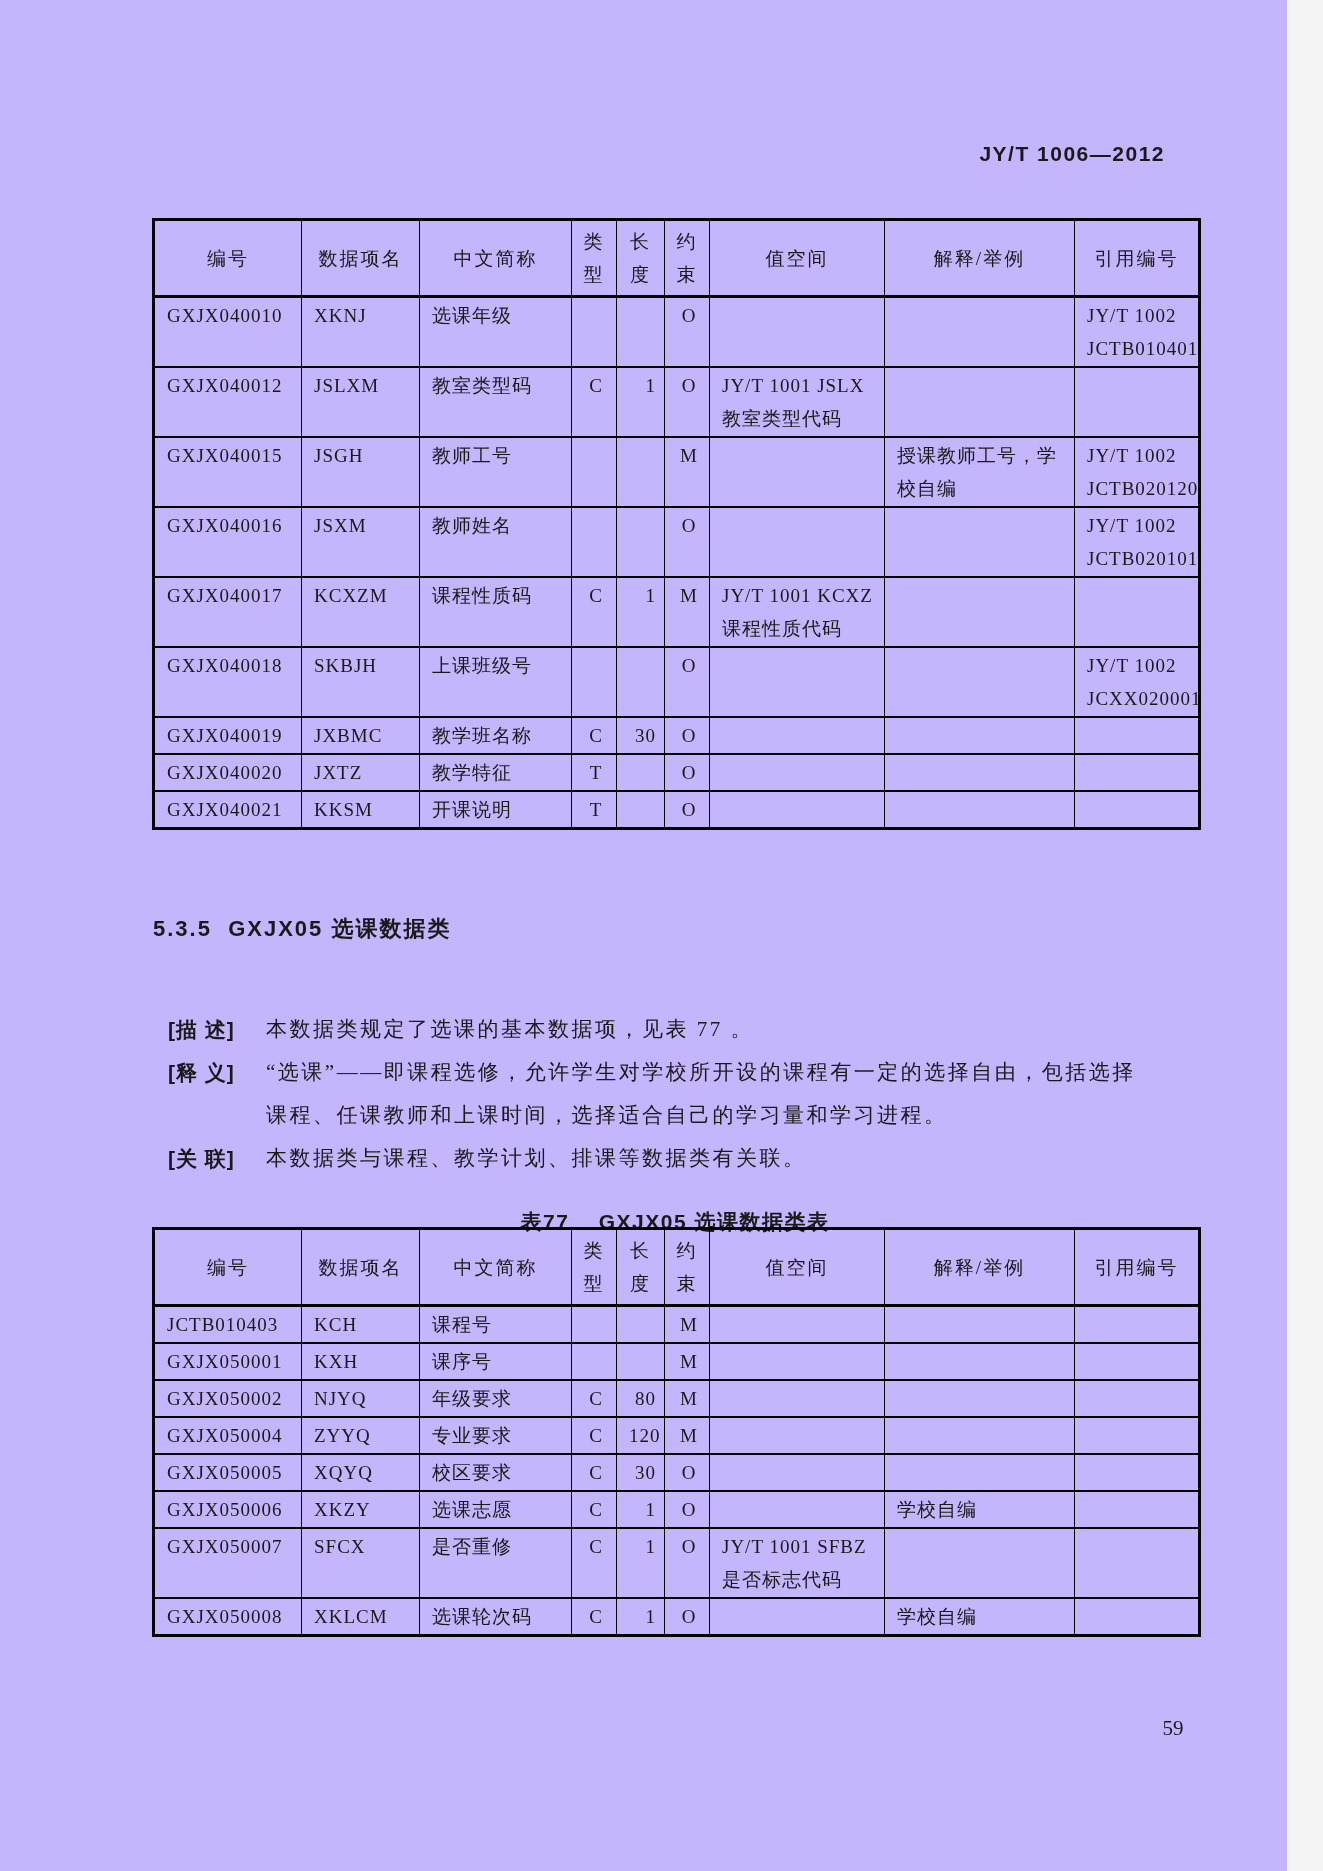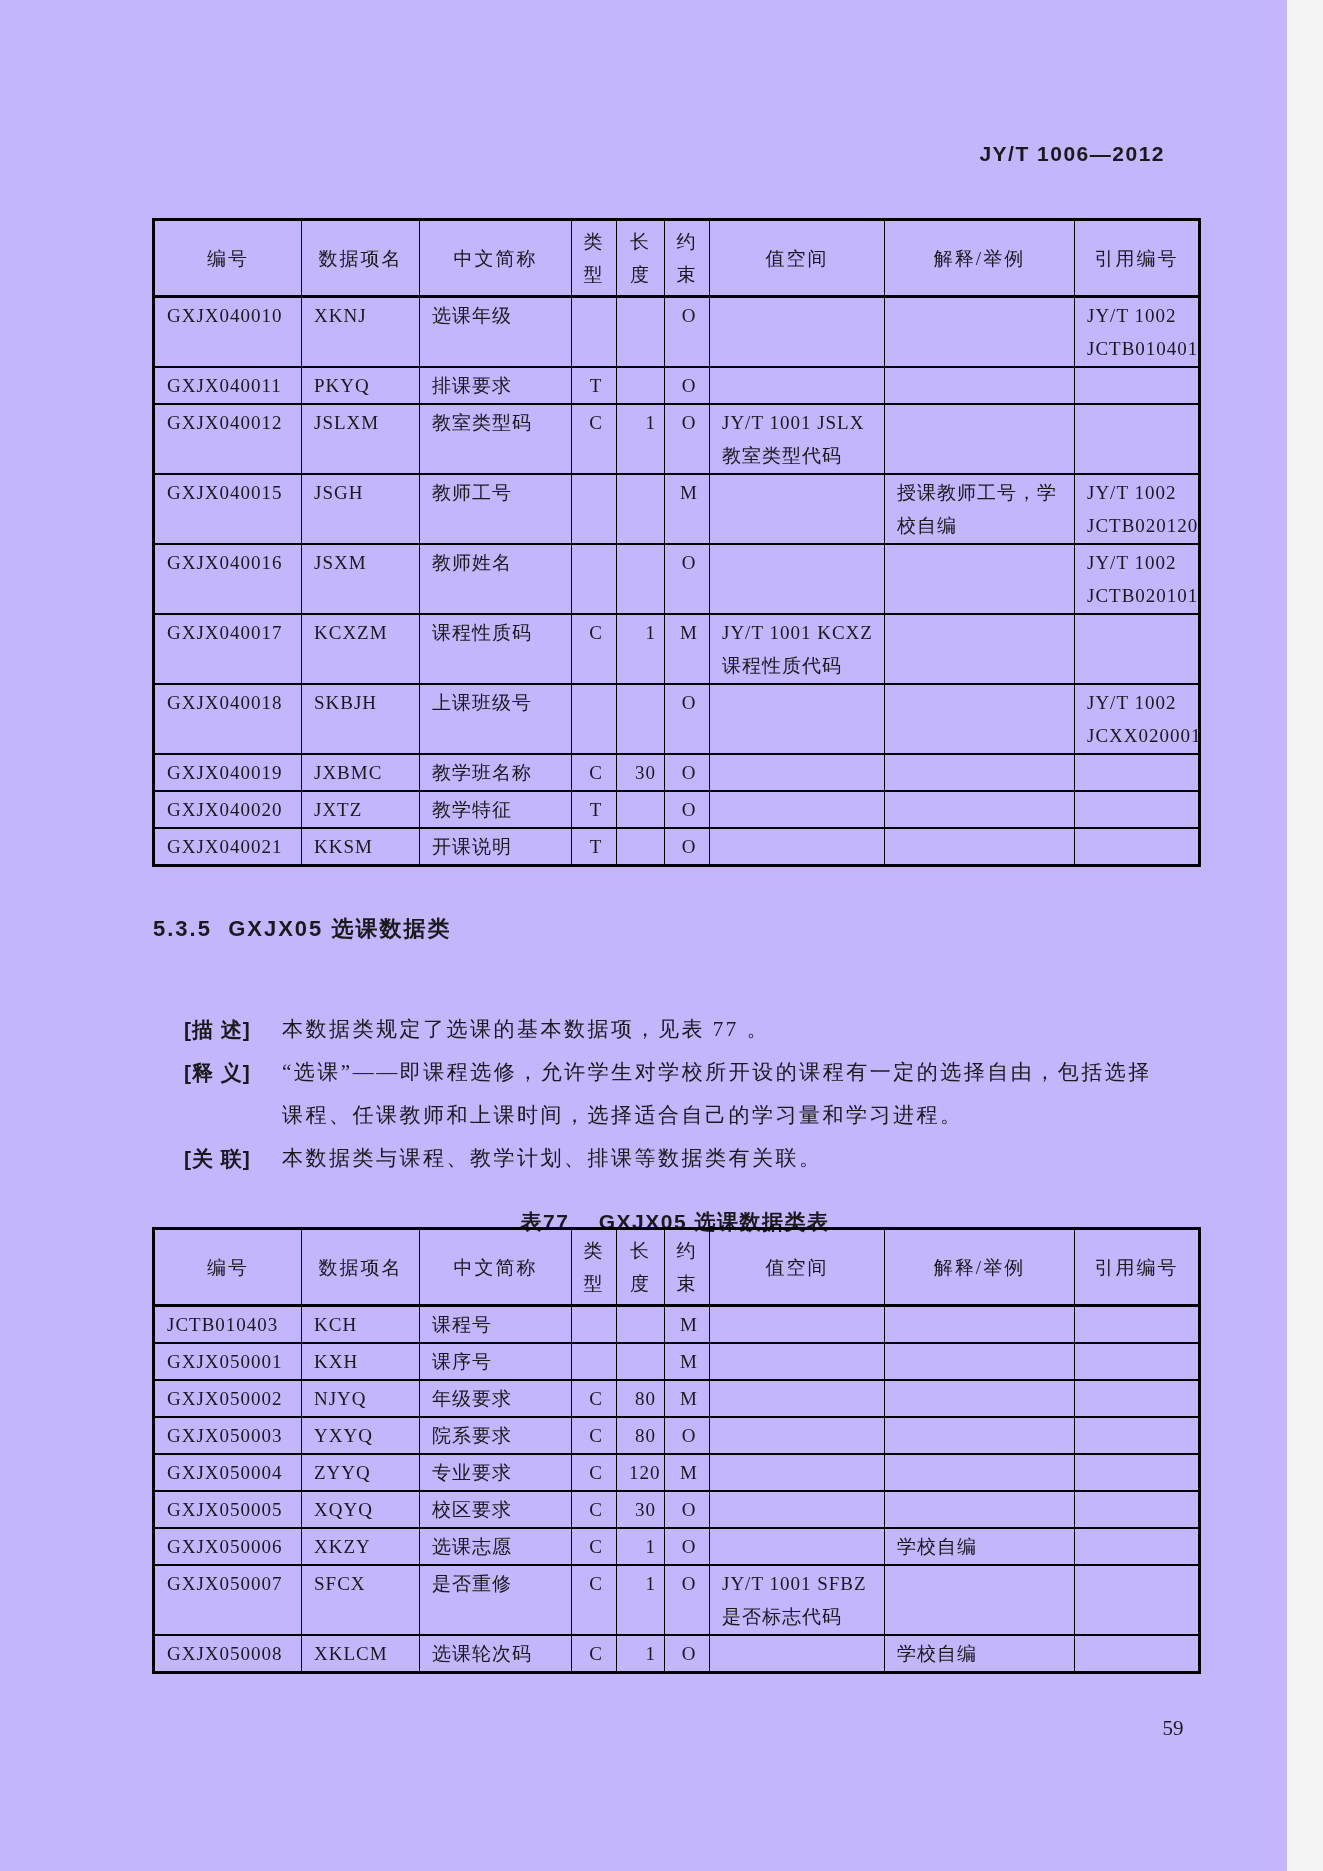--- a/index.html
+++ b/index.html
@@ -65,21 +65,20 @@
   .paras {
     position: absolute; left: 168px; top: 1008px; width: 1032px;
   }
   .para { display: flex; align-items: flex-start; }
   .para-label {
     flex: 0 0 86px; margin-right: 12px;
     font-family: "Liberation Sans", "DejaVu Sans", sans-serif;
     font-weight: bold; font-size: 21px;
     line-height: 43px; letter-spacing: 1px;
     white-space: pre;
-    margin-left: 16px;
   }
   .para-text {
     flex: 1 1 auto;
     font-size: 21px; line-height: 43px; letter-spacing: 2.5px;
     white-space: pre-line;
   }
   .table2-caption {
     position: absolute; left: 152px; top: 1208px; width: 1046px;
     text-align: center;
     font-family: "Liberation Sans", "DejaVu Sans", sans-serif;
@@ -133,31 +132,20 @@
           <td class="col-cn">选课年级</td>
           <td class="col-type"></td>
           <td class="col-len"></td>
           <td class="col-constraint">O</td>
           <td class="col-value_space"></td>
           <td class="col-explain"></td>
           <td class="col-ref">JY/T 1002
 JCTB010401</td>
         </tr>
         <tr>
-          <td class="col-id">GXJX040011</td>
-          <td class="col-name">PKYQ</td>
-          <td class="col-cn">排课要求</td>
-          <td class="col-type">T</td>
-          <td class="col-len"></td>
-          <td class="col-constraint">O</td>
-          <td class="col-value_space"></td>
-          <td class="col-explain"></td>
-          <td class="col-ref"></td>
-        </tr>
-        <tr>
           <td class="col-id">GXJX040012</td>
           <td class="col-name">JSLXM</td>
           <td class="col-cn">教室类型码</td>
           <td class="col-type">C</td>
           <td class="col-len">1</td>
           <td class="col-constraint">O</td>
           <td class="col-value_space">JY/T 1001 JSLX
 教室类型代码</td>
           <td class="col-explain"></td>
           <td class="col-ref"></td>
@@ -323,31 +311,20 @@
           <td class="col-name">NJYQ</td>
           <td class="col-cn">年级要求</td>
           <td class="col-type">C</td>
           <td class="col-len">80</td>
           <td class="col-constraint">M</td>
           <td class="col-value_space"></td>
           <td class="col-explain"></td>
           <td class="col-ref"></td>
         </tr>
         <tr>
-          <td class="col-id">GXJX050003</td>
-          <td class="col-name">YXYQ</td>
-          <td class="col-cn">院系要求</td>
-          <td class="col-type">C</td>
-          <td class="col-len">80</td>
-          <td class="col-constraint">O</td>
-          <td class="col-value_space"></td>
-          <td class="col-explain"></td>
-          <td class="col-ref"></td>
-        </tr>
-        <tr>
           <td class="col-id">GXJX050004</td>
           <td class="col-name">ZYYQ</td>
           <td class="col-cn">专业要求</td>
           <td class="col-type">C</td>
           <td class="col-len">120</td>
           <td class="col-constraint">M</td>
           <td class="col-value_space"></td>
           <td class="col-explain"></td>
           <td class="col-ref"></td>
         </tr>

